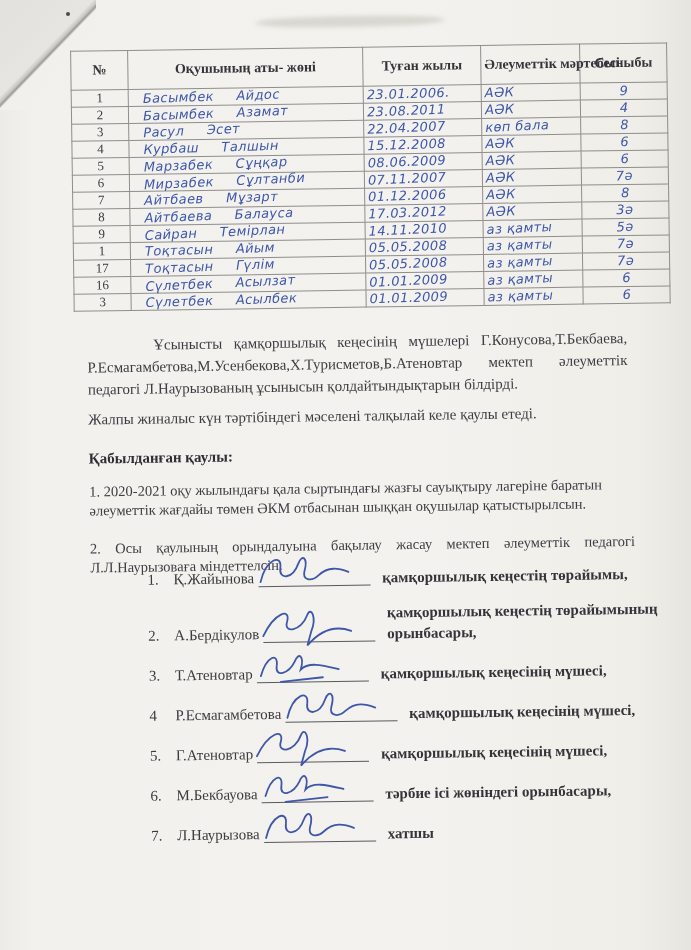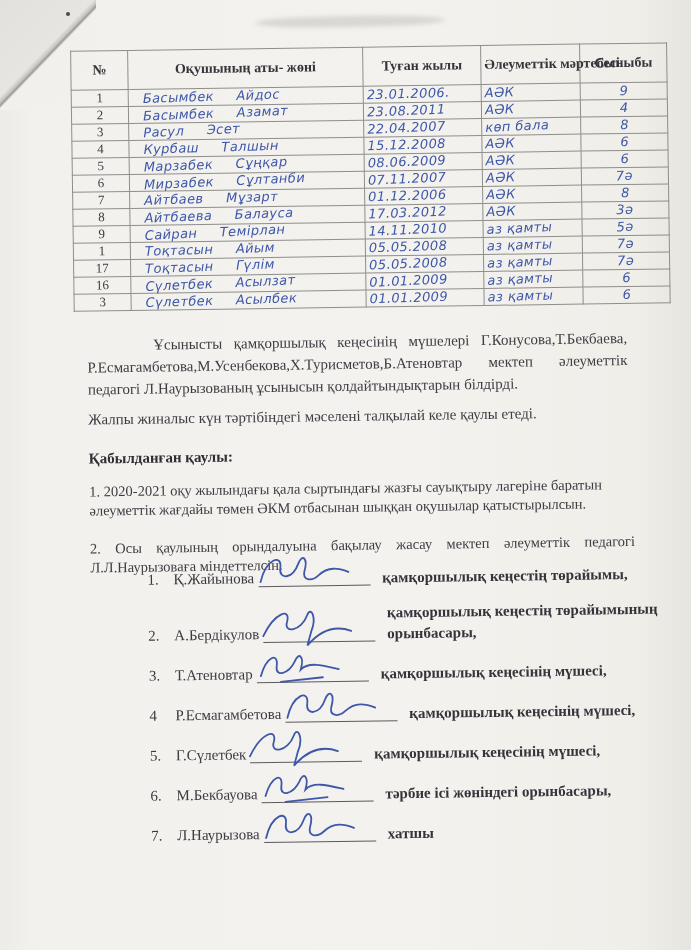--- a/index.html
+++ b/index.html
@@ -240,21 +240,21 @@
         <span class="sig-name">Р.Есмагамбетова</span>
         <span class="sig-line">
           <svg width="110" height="44" viewBox="0 0 110 40">
             <path d="M8 30 C14 6, 30 2, 28 16 C26 28, 40 28, 46 12 C50 2, 56 6, 52 20 C50 28, 58 31, 66 24 C76 15, 86 17, 96 21" fill="none" stroke="#3e57a9" stroke-width="1.8" stroke-linecap="round"></path>
           </svg>
         </span>
         <span class="sig-role">қамқоршылық кеңесінің мүшесі,</span>
       </div>
       <div class="sig-row">
         <span class="sig-num">5.</span>
-        <span class="sig-name">Г.Сүлетбек</span>
+        <span class="sig-name">Г.Атеновтар</span>
         <span class="sig-line">
           <svg width="110" height="44" viewBox="0 0 110 40">
             <path d="M6 28 C18 4, 34 0, 30 14 C26 26, 44 24, 50 8 C54 -2, 60 10, 54 24 L50 38 C64 22, 78 18, 94 24" fill="none" stroke="#3e57a9" stroke-width="1.8" stroke-linecap="round"></path>
           </svg>
         </span>
         <span class="sig-role">қамқоршылық кеңесінің мүшесі,</span>
       </div>
       <div class="sig-row">
         <span class="sig-num">6.</span>
         <span class="sig-name">М.Бекбауова</span>

